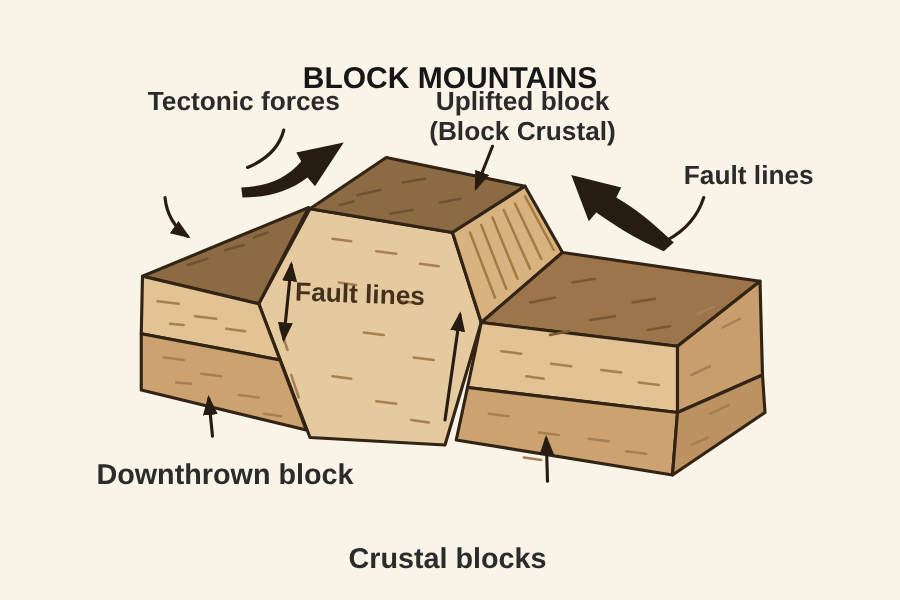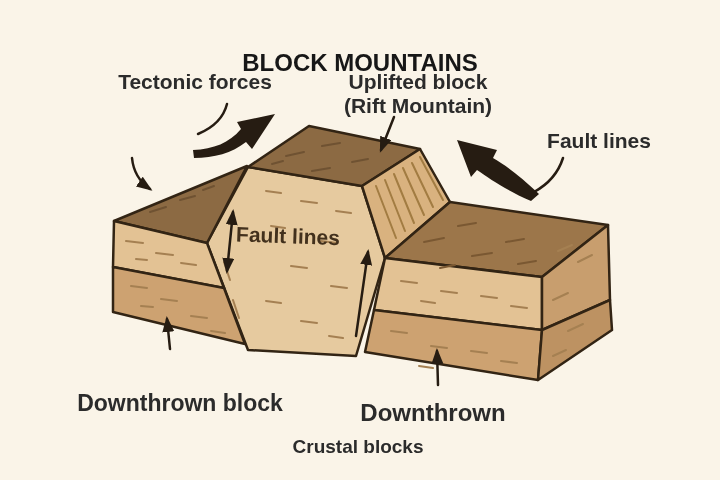--- a/index.html
+++ b/index.html
@@ -23,23 +23,23 @@
     position:absolute; transform:translate(-50%,-50%);
     font-weight:bold; color:#2b2b2b;
     white-space:nowrap; text-align:center; line-height:1.12;
   }
   .label span { display:block; }
   .lbl-tectonic   { left:195px; top:82px;  font-size:21px; }
   .lbl-uplifted   { left:418px; top:94px;  font-size:21px; line-height:24px; }
   .lbl-faulting   { left:128px; top:148px; font-size:21px; }
   .lbl-faultright { left:599px; top:141px; font-size:21px; }
   .lbl-faultface  { left:288px; top:236px; font-size:21px; color:#43311d; transform:translate(-50%,-50%) rotate(2deg); }
-  .lbl-dtl        { left:180px; top:379px; font-size:23px; line-height:24px;margin-top:24px; }
+  .lbl-dtl        { left:180px; top:379px; font-size:23px; line-height:24px; }
   .lbl-dtr        { left:433px; top:412px; font-size:24px; line-height:25px; }
-  .lbl-crustal    { left:358px; top:447px; font-size:19px; }
+  .lbl-crustal    { left:358px; top:447px; font-size:23px; }
 
   .poly { stroke-width:2.5; stroke-linejoin:round; }
   .dashes { stroke-width:2; stroke-linecap:round; fill:none; }
   .thin-line { fill:none; stroke-width:2.5; stroke-linecap:round; }
 </style>
 </head>
 <body>
 
 <div class="stage">
 
@@ -149,31 +149,30 @@
 
     <path class="thin-line" d="M438,385 L437,351" marker-end="url(#ah)" stroke="#261c12"></path>
   </svg>
 
   <div class="title">BLOCK MOUNTAINS</div>
 
   <div class="label lbl-tectonic">Tectonic forces</div>
 
   <div class="label lbl-uplifted">
     <span>Uplifted block</span>
-    <span>(Rift Mountain)</span>
+    <span>(Block Crustal)</span>
   </div>
 
 
   <div class="label lbl-faultright">Fault lines</div>
 
   <div class="label lbl-faultface">Fault lines</div>
 
   <div class="label lbl-dtl">
     <span>Downthrown block</span>
   </div>
 
   <div class="label lbl-dtr">
-    <span>Downthrown</span>
   </div>
 
   <div class="label lbl-crustal">Crustal blocks</div>
 
 </div>
 
 </body></html>

